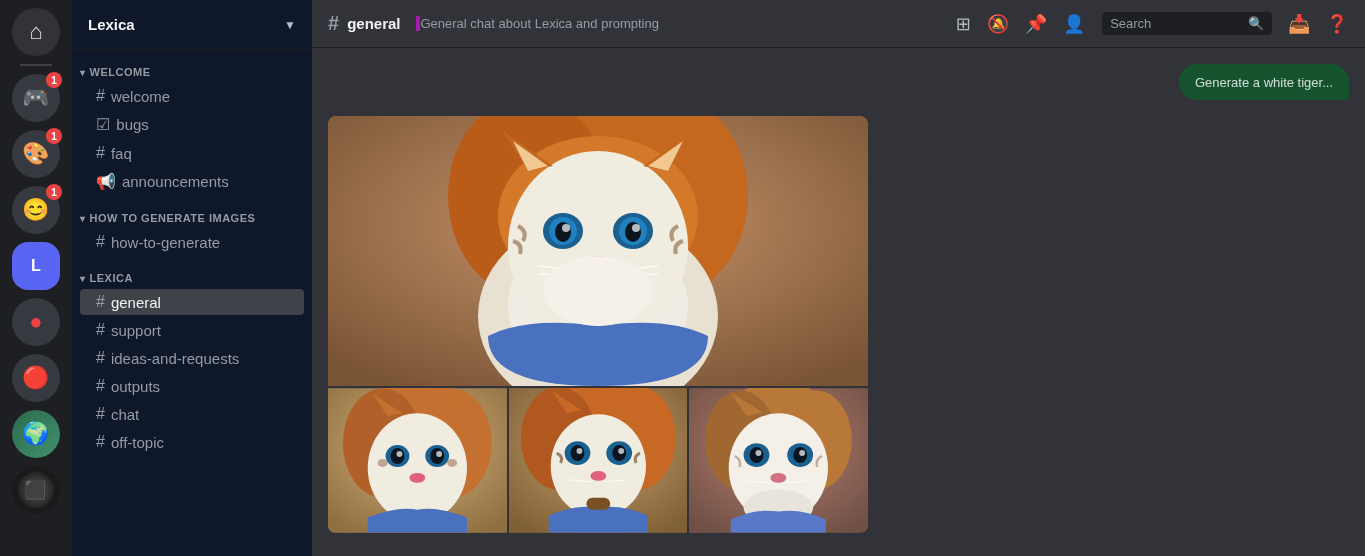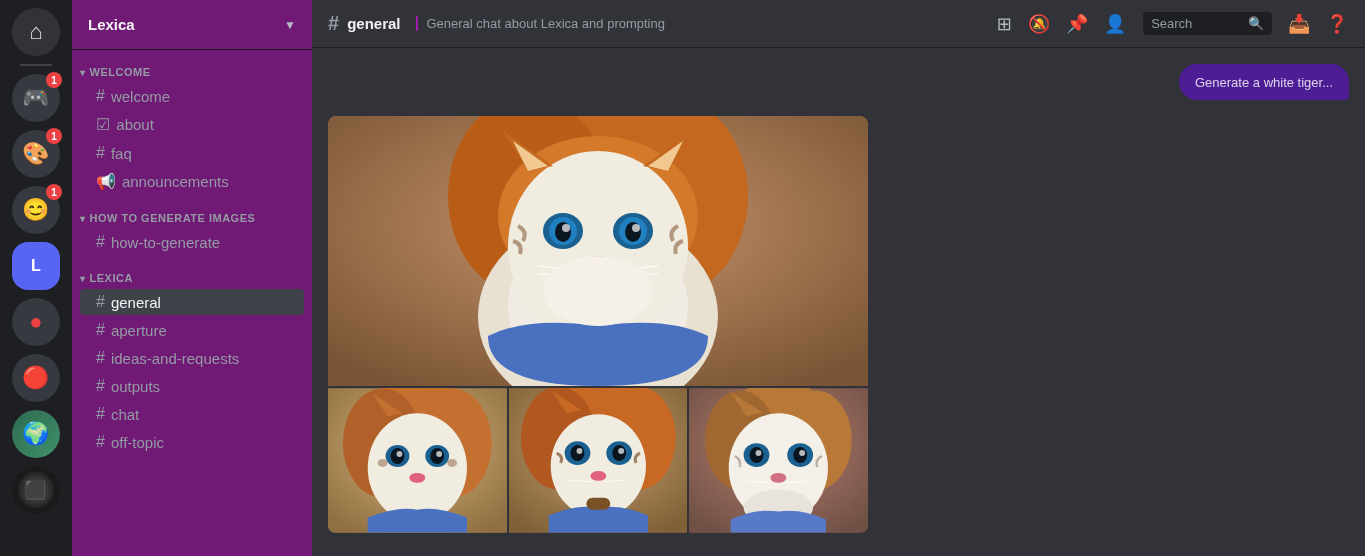--- a/index.html
+++ b/index.html
@@ -66,21 +66,21 @@
       width: 32px;
       height: 2px;
       background: #3f4147;
       border-radius: 1px;
       flex-shrink: 0;
     }
 
     
     .sidebar {
       width: 240px;
-      background: #701a75;
+      background: #0f172a;
       display: flex;
       flex-direction: column;
       flex-shrink: 0;
       overflow-y: auto;
       overflow-x: hidden;
     }
 
     .sidebar-header {
       padding: 16px;
       border-bottom: 1px solid #1e1f22;
@@ -155,22 +155,22 @@
       align-items: center;
       gap: 8px;
       font-weight: 600;
       color: #f2f3f5;
       font-size: 15px;
     }
 
     .topbar-desc {
       color: #949ba4;
       font-size: 13px;
-      border-left: 2px solid #a21caf;
-      padding-left: 8px;
+      border-left: 4px solid #a21caf;
+      padding-left: 0;
     }
 
     .topbar-actions {
       margin-left: auto;
       display: flex;
       align-items: center;
       gap: 16px;
     }
 
     .topbar-icon {
@@ -179,21 +179,21 @@
       font-size: 18px;
     }
 
     .search-bar {
       background: #1e1f22;
       border: none;
       border-radius: 4px;
       padding: 4px 8px;
       color: #949ba4;
       font-size: 13px;
-      width: 129px;
+      width: 170px;
       display: flex;
       align-items: center;
       gap: 4px;
       cursor: pointer;
     }
 
     
     .main-layout {
       flex: 1;
       display: flex;
@@ -210,21 +210,21 @@
       gap: 8px;
     }
 
     .message-area {
       display: flex;
       flex-direction: column;
       gap: 12px;
     }
 
     .prompt-bubble {
-      background: #4c1d95;
+      background: #14532d;
       color: white;
       padding: 10px 16px;
       border-radius: 18px 18px 4px 18px;
       max-width: 300px;
       align-self: flex-end;
       font-size: 14px;
       text-align: right;
     }
 
     .bot-output-text {
@@ -317,21 +317,21 @@
   <div class="channel-category">
     <span class="arrow">▾</span>
     <span>WELCOME</span>
   </div>
   <div class="channel-item">
     <span class="channel-icon">#</span>
     <span>welcome</span>
   </div>
   <div class="channel-item">
     <span class="channel-icon">☑</span>
-    <span>about</span>
+    <span>bugs</span>
   </div>
   <div class="channel-item">
     <span class="channel-icon">#</span>
     <span>faq</span>
   </div>
   <div class="channel-item">
     <span class="channel-icon">📢</span>
     <span>announcements</span>
   </div>
 
@@ -347,21 +347,21 @@
   <div class="channel-category">
     <span class="arrow">▾</span>
     <span>LEXICA</span>
   </div>
   <div class="channel-item active">
     <span class="channel-icon">#</span>
     <span>general</span>
   </div>
   <div class="channel-item">
     <span class="channel-icon">#</span>
-    <span>aperture</span>
+    <span>support</span>
   </div>
   <div class="channel-item">
     <span class="channel-icon">#</span>
     <span>ideas-and-requests</span>
   </div>
   <div class="channel-item">
     <span class="channel-icon">#</span>
     <span>outputs</span>
   </div>
   <div class="channel-item">

